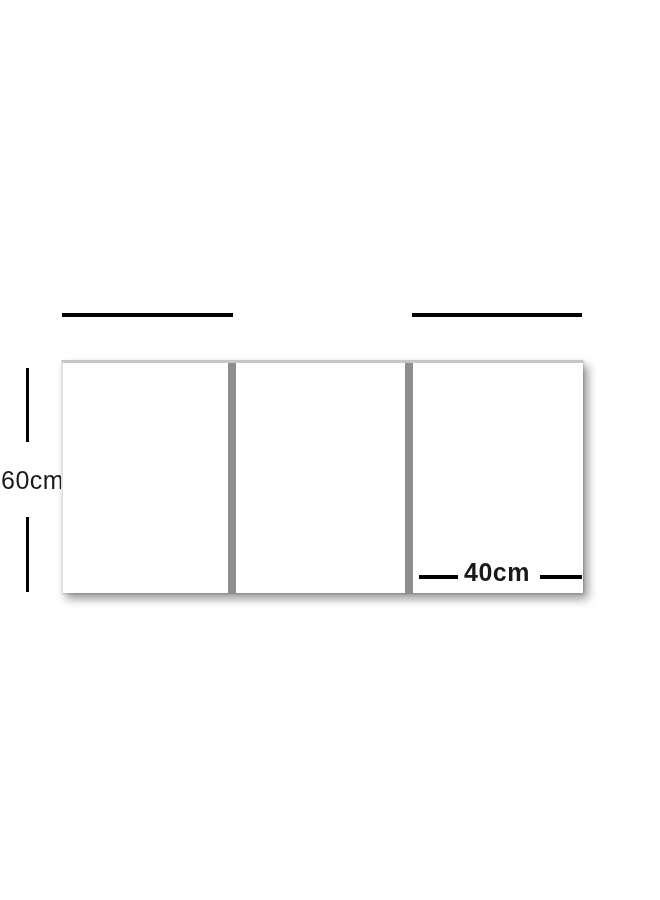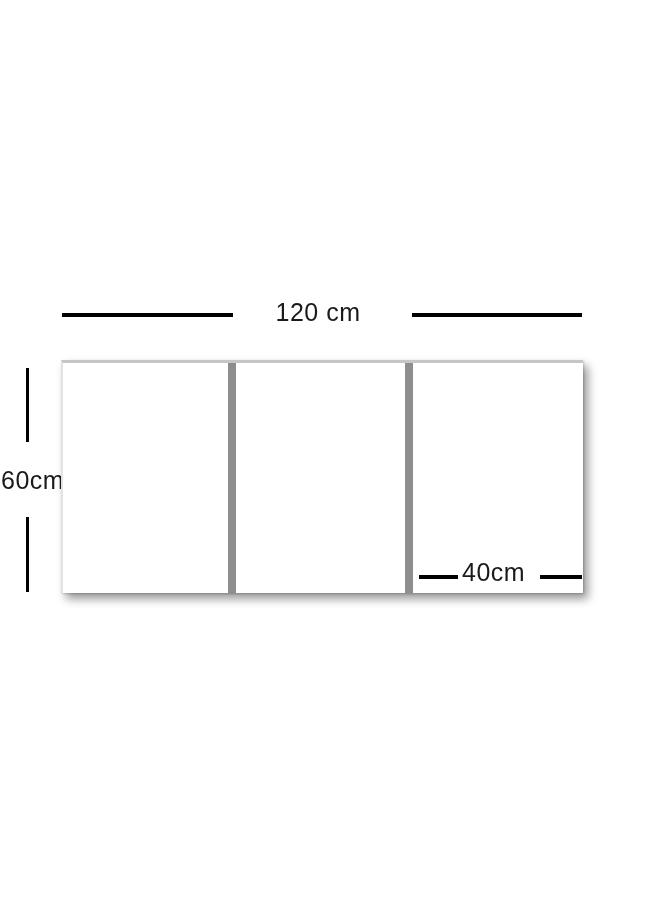--- a/index.html
+++ b/index.html
@@ -39,21 +39,21 @@
   .w-line-left {left:62px;  top:313px; width:171px; height:4px;}
   .w-line-right{left:412px; top:313px; width:170px; height:4px;}
   .w-label{left:252px; top:300px; width:132px; text-align:center;}
   
   .h-tick-top   {left:26px; top:368px; width:3px; height:74px;}
   .h-tick-bottom{left:26px; top:517px; width:3px; height:75px;}
   .h-label{left:1px; top:468px; width:40px; text-align:left;}
   
   .p-dash-left {left:419px; top:575px; width:39px; height:4px;}
   .p-dash-right{left:540px; top:575px; width:42px; height:4px;}
-  .p-label{left:462px; top:560px; width:70px; }
+  .p-label{left:462px; top:560px; width:70px; text-align:center;font-weight:bold;}
   
   .panels{
     position:absolute;
     left:61px;
     top:360px;
     width:522px;
     height:233px;
     background:var(--gap);
     border-top:3px solid var(--edge-top);
     border-left:2px solid var(--edge-left);
@@ -68,21 +68,20 @@
   .panel-1{width:165px;}
   .panel-2{width:169px;}
   .panel-3{width:170px;}
 </style>
 </head>
 <body>
 
 <div class="canvas">
 
   <div class="dim-line w-line-left"></div>
-  <div class="dim-label w-label">120 cm</div>
   <div class="dim-line w-line-right"></div>
 
   <div class="dim-line h-tick-top"></div>
   <div class="dim-label h-label">60cm</div>
   <div class="dim-line h-tick-bottom"></div>
 
   <div class="panels">
       <div class="panel panel-1"></div>
       <div class="panel panel-2"></div>
       <div class="panel panel-3"></div>

